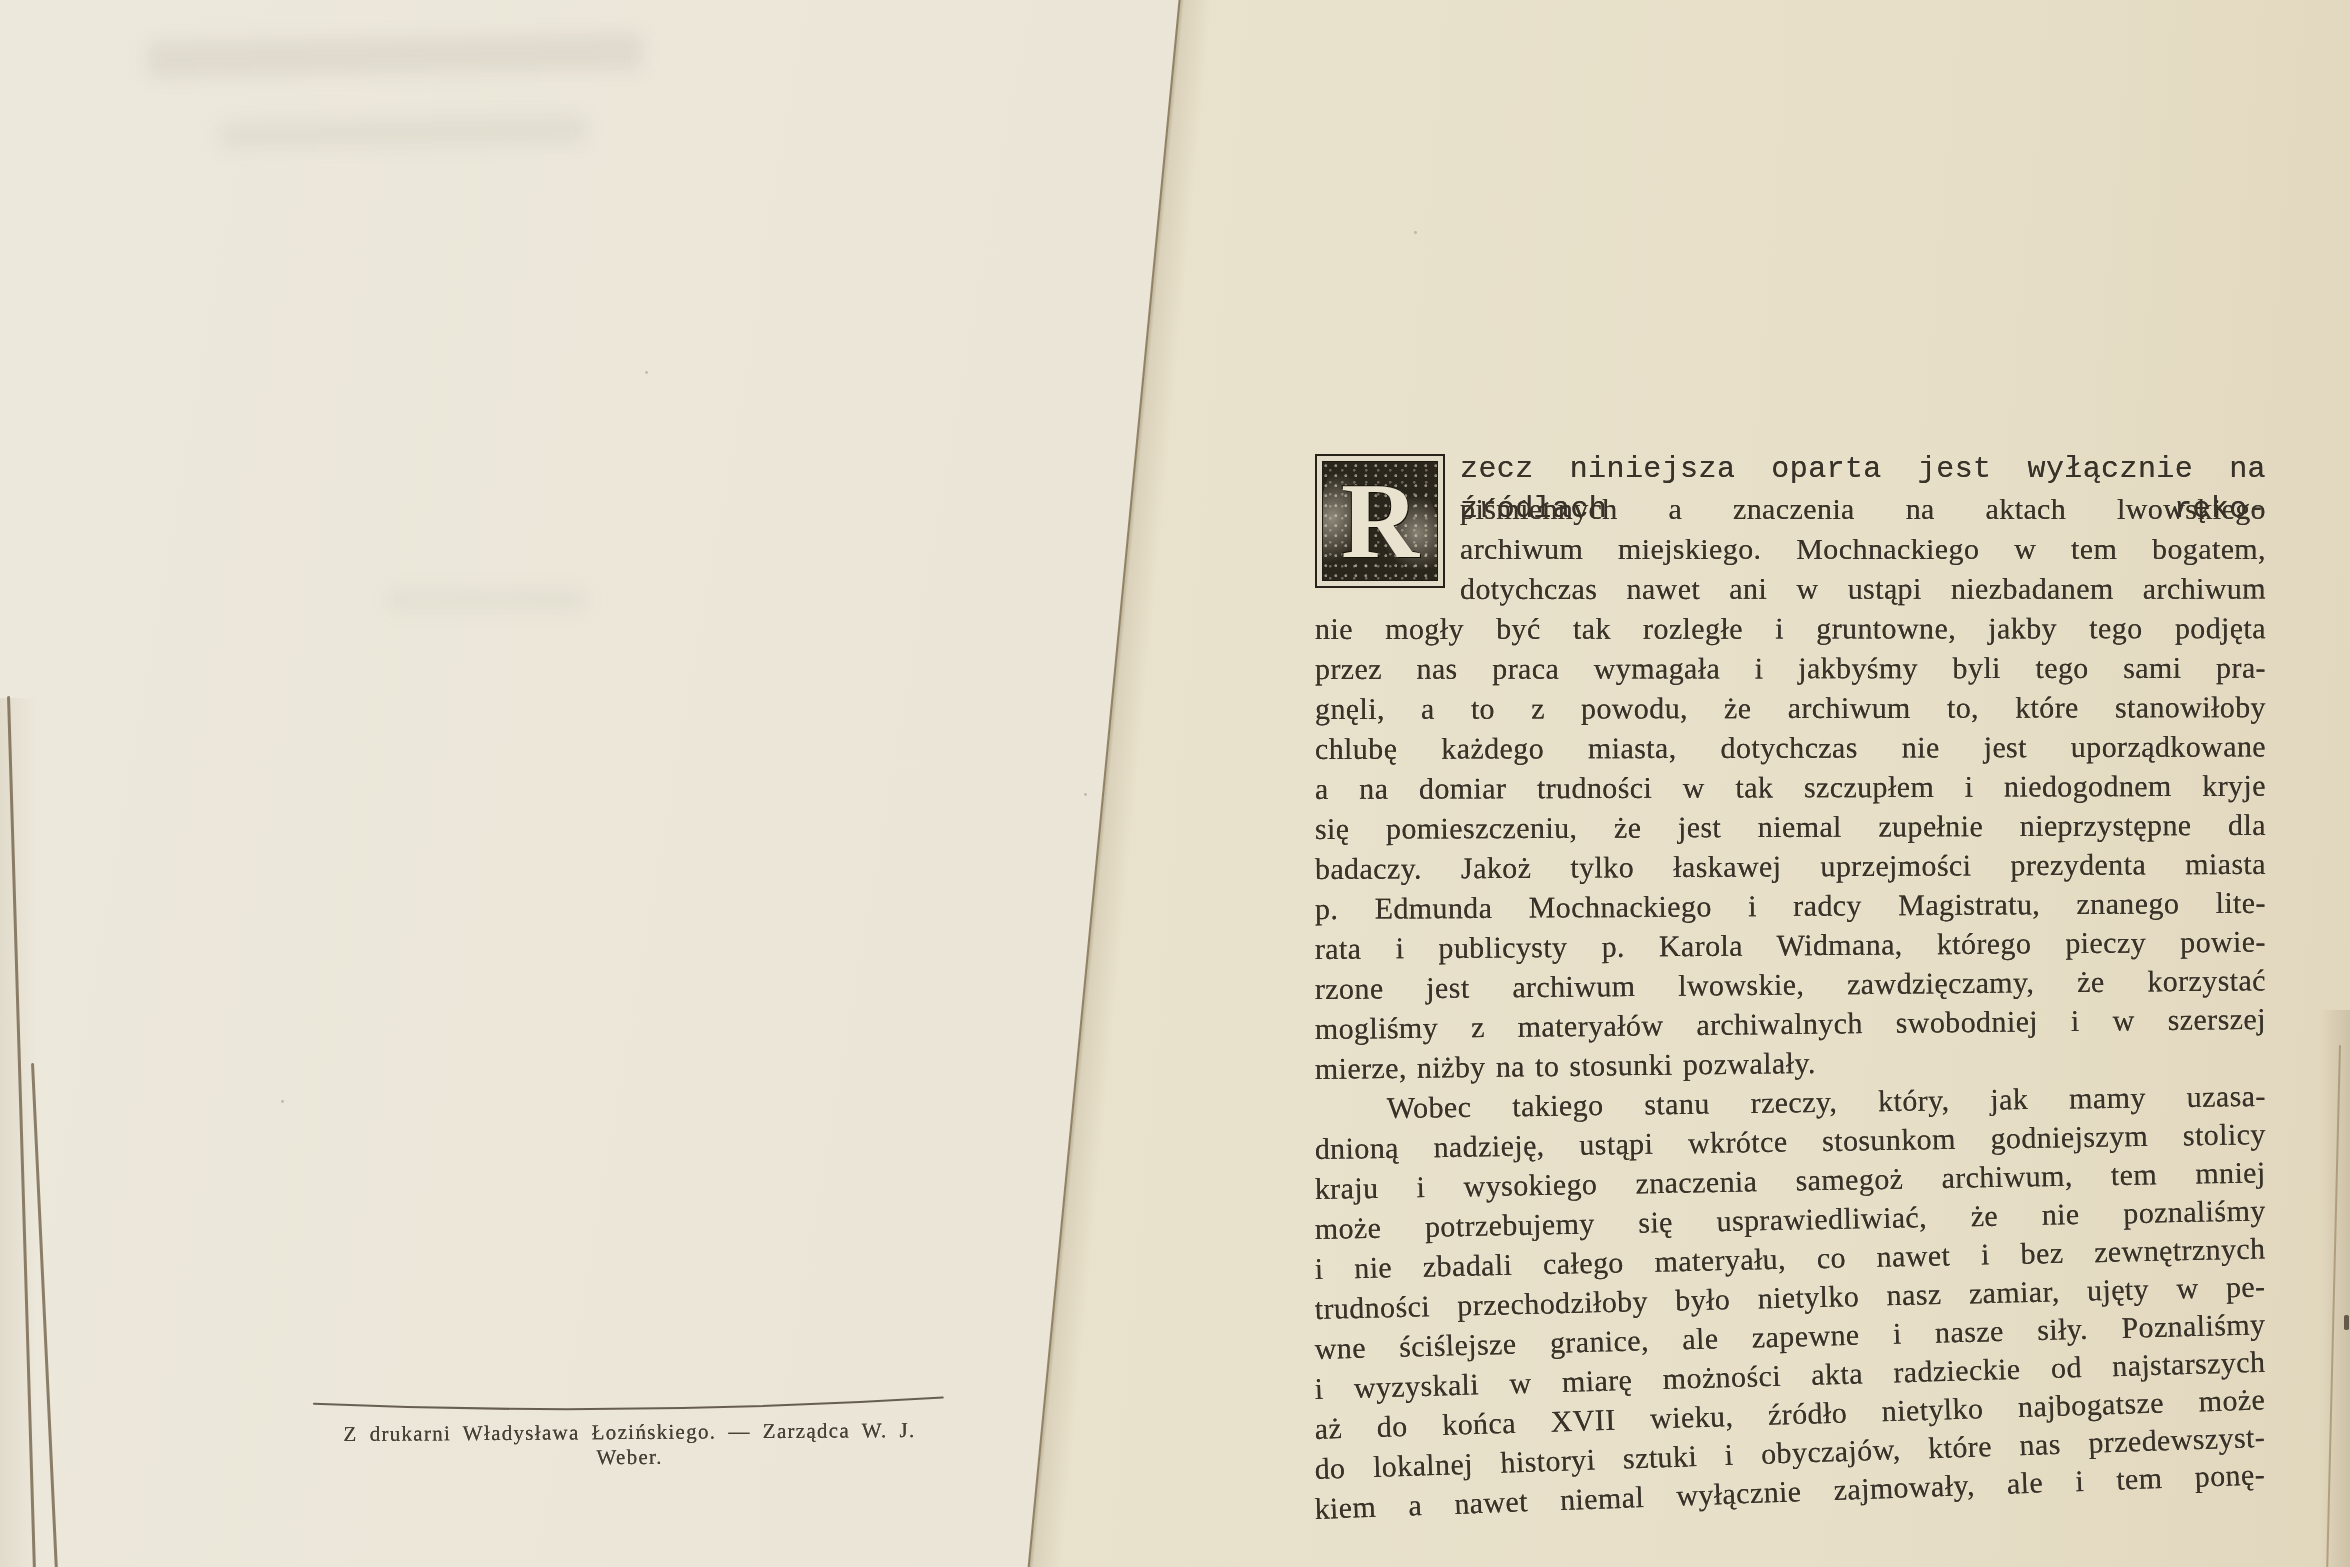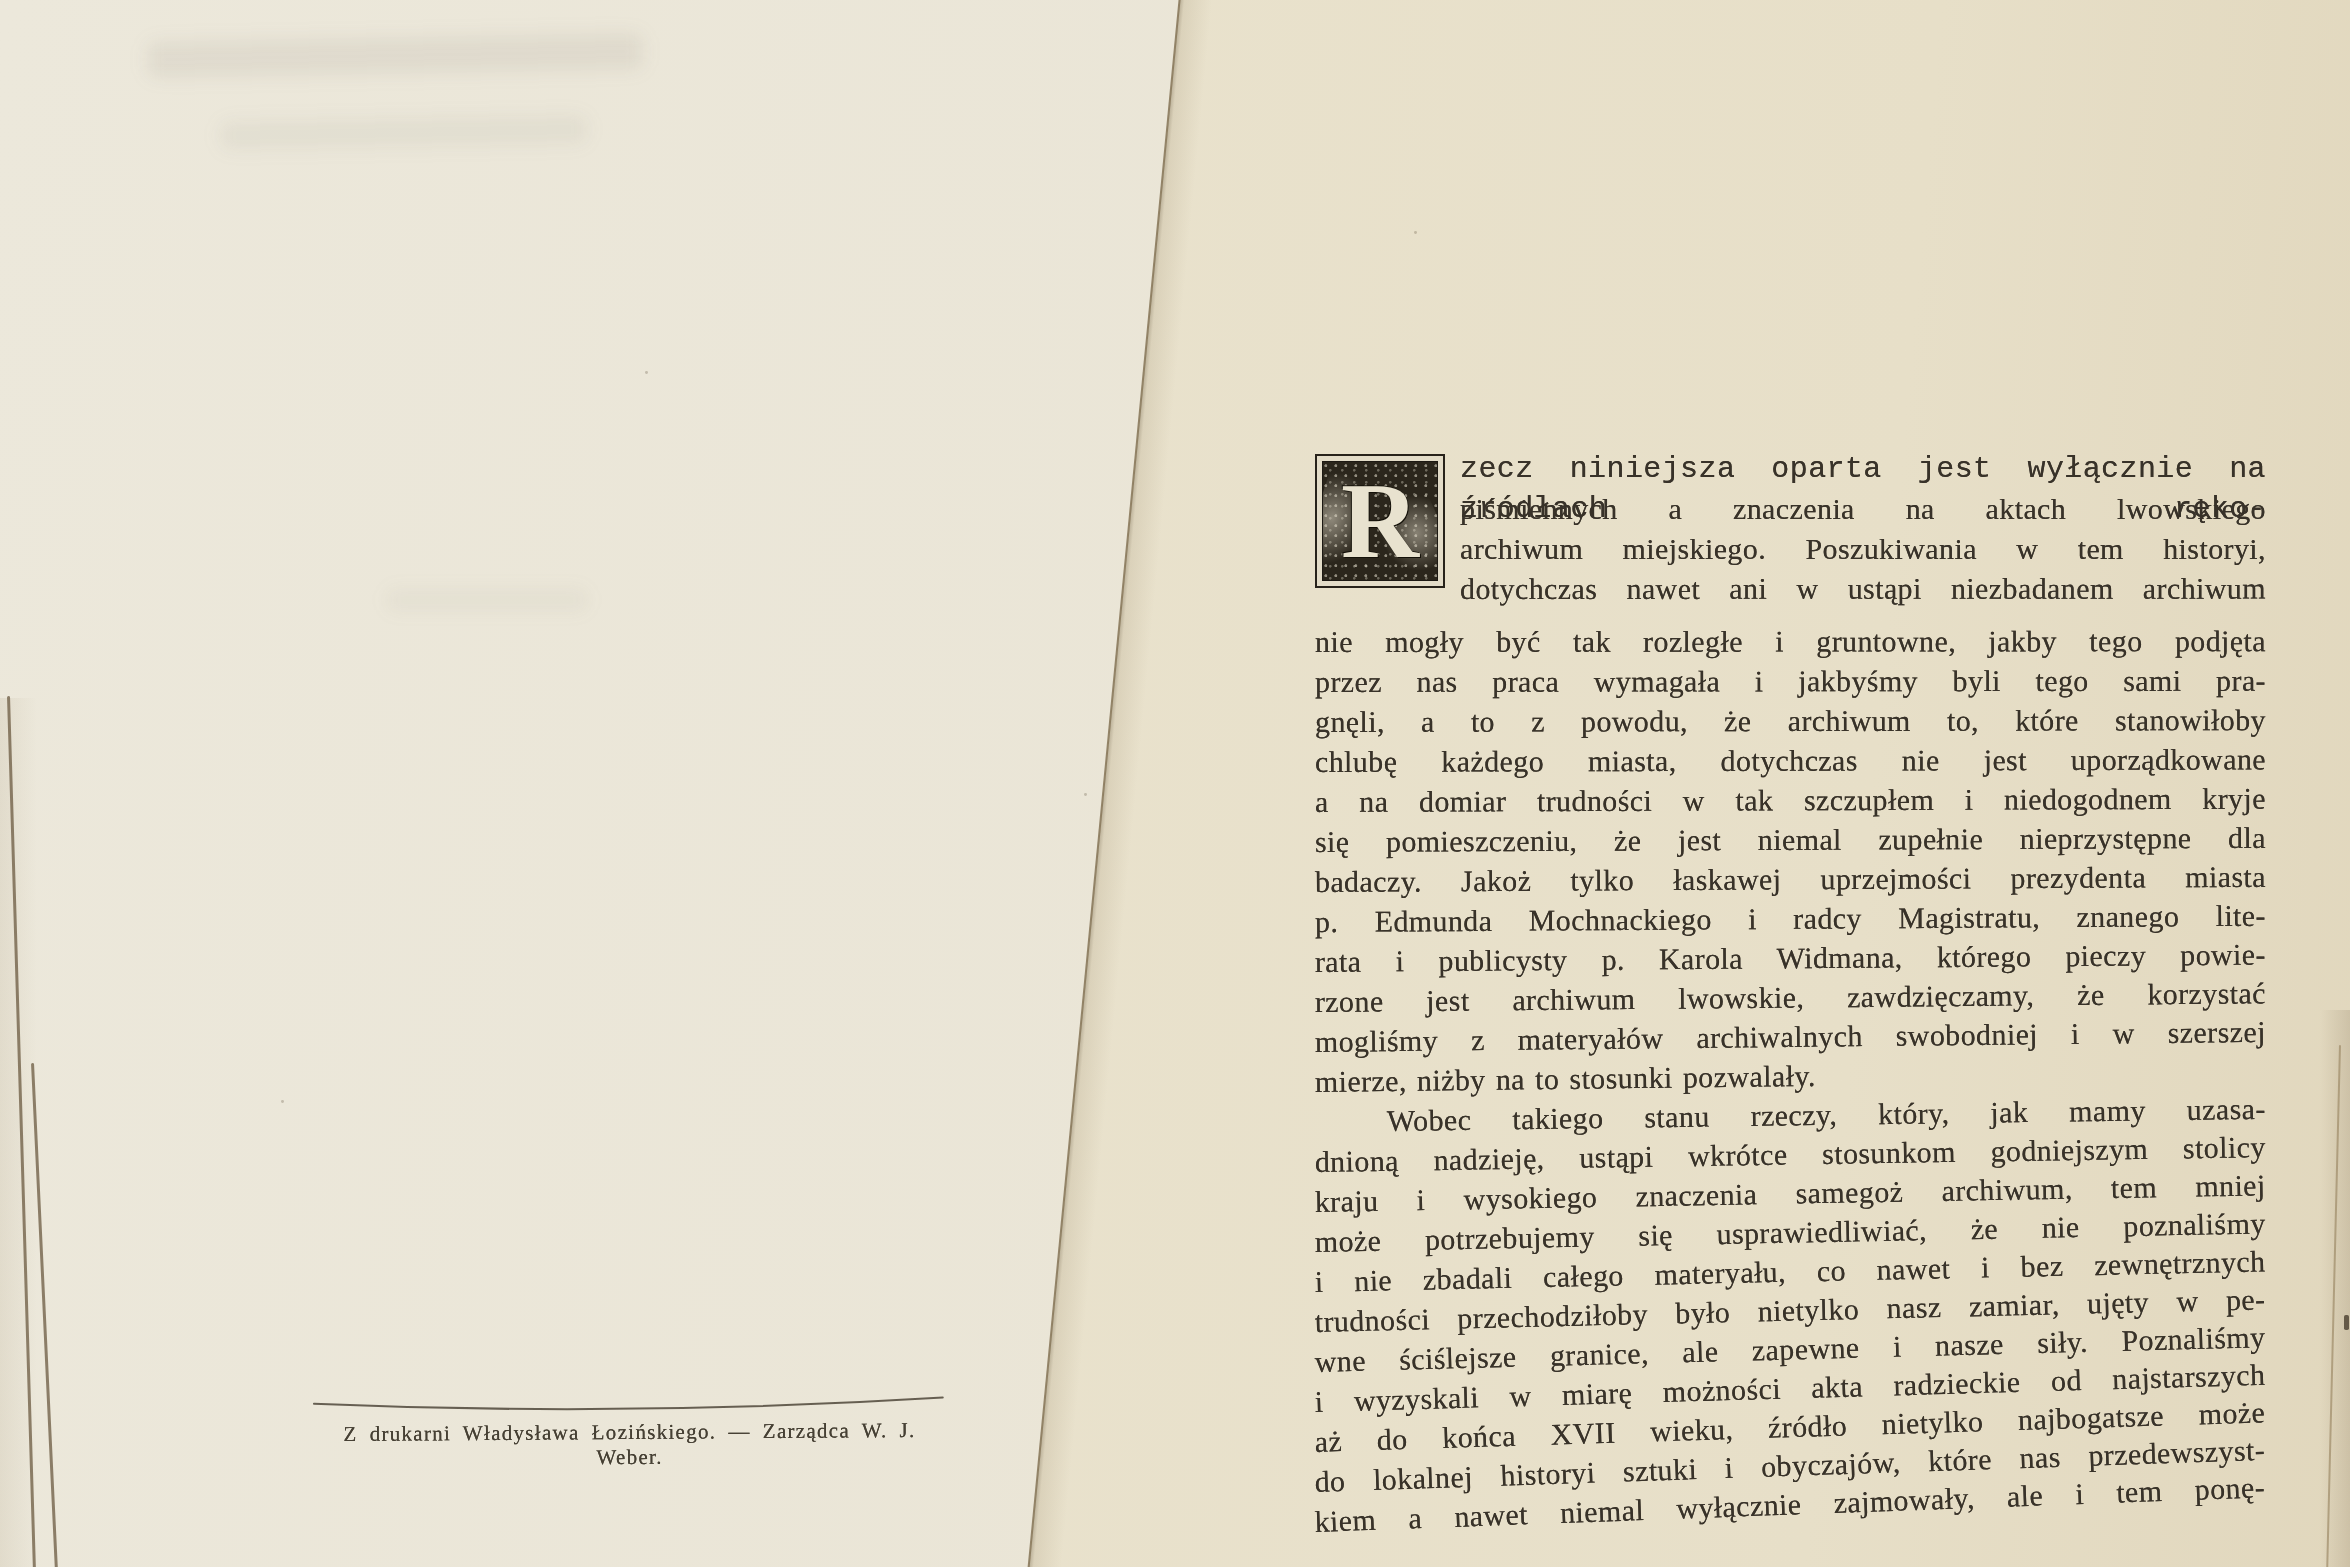--- a/index.html
+++ b/index.html
@@ -152,23 +152,23 @@
       <div class="field">
         <div class="leaf l1"></div>
         <div class="leaf l2"></div>
         <span class="letter">R</span>
       </div>
     </div>
 
     <div class="text-block">
         <div class="tline beside-cap" style="transform: rotate(0deg); font-family: Liberation Mono, monospace;">zecz niniejsza oparta jest wyłącznie na źródłach ręko-</div>
         <div class="tline beside-cap" style="transform: rotate(-0.003deg);">piśmiennych a znaczenia na aktach lwowskiego</div>
-        <div class="tline beside-cap" style="transform: rotate(-0.012deg);">archiwum miejskiego. Poszukiwania w tem historyi,</div>
+        <div class="tline beside-cap" style="transform: rotate(-0.012deg);">archiwum miejskiego. Mochnackiego w tem bogatem,</div>
         <div class="tline beside-cap" style="transform: rotate(-0.028deg);">dotychczas nawet ani w ustąpi niezbadanem archiwum</div>
-        <div class="tline" style="transform: rotate(-0.05deg); margin-top: 13px;">nie mogły być tak rozległe i gruntowne, jakby tego podjęta</div>
+        <div class="tline" style="transform: rotate(-0.05deg);">nie mogły być tak rozległe i gruntowne, jakby tego podjęta</div>
         <div class="tline" style="transform: rotate(-0.077deg);">przez nas praca wymagała i jakbyśmy byli tego sami pra-</div>
         <div class="tline" style="transform: rotate(-0.112deg);">gnęli, a to z powodu, że archiwum to, które stanowiłoby</div>
         <div class="tline" style="transform: rotate(-0.152deg);">chlubę każdego miasta, dotychczas nie jest uporządkowane</div>
         <div class="tline" style="transform: rotate(-0.198deg);">a na domiar trudności w tak szczupłem i niedogodnem kryje</div>
         <div class="tline" style="transform: rotate(-0.251deg);">się pomieszczeniu, że jest niemal zupełnie nieprzystępne dla</div>
         <div class="tline" style="transform: rotate(-0.31deg);">badaczy. Jakoż tylko łaskawej uprzejmości prezydenta miasta</div>
         <div class="tline" style="transform: rotate(-0.375deg);">p. Edmunda Mochnackiego i radcy Magistratu, znanego lite-</div>
         <div class="tline" style="transform: rotate(-0.446deg);">rata i publicysty p. Karola Widmana, którego pieczy powie-</div>
         <div class="tline" style="transform: rotate(-0.524deg);">rzone jest archiwum lwowskie, zawdzięczamy, że korzystać</div>
         <div class="tline" style="transform: rotate(-0.608deg);">mogliśmy z materyałów archiwalnych swobodniej i w szerszej</div>

